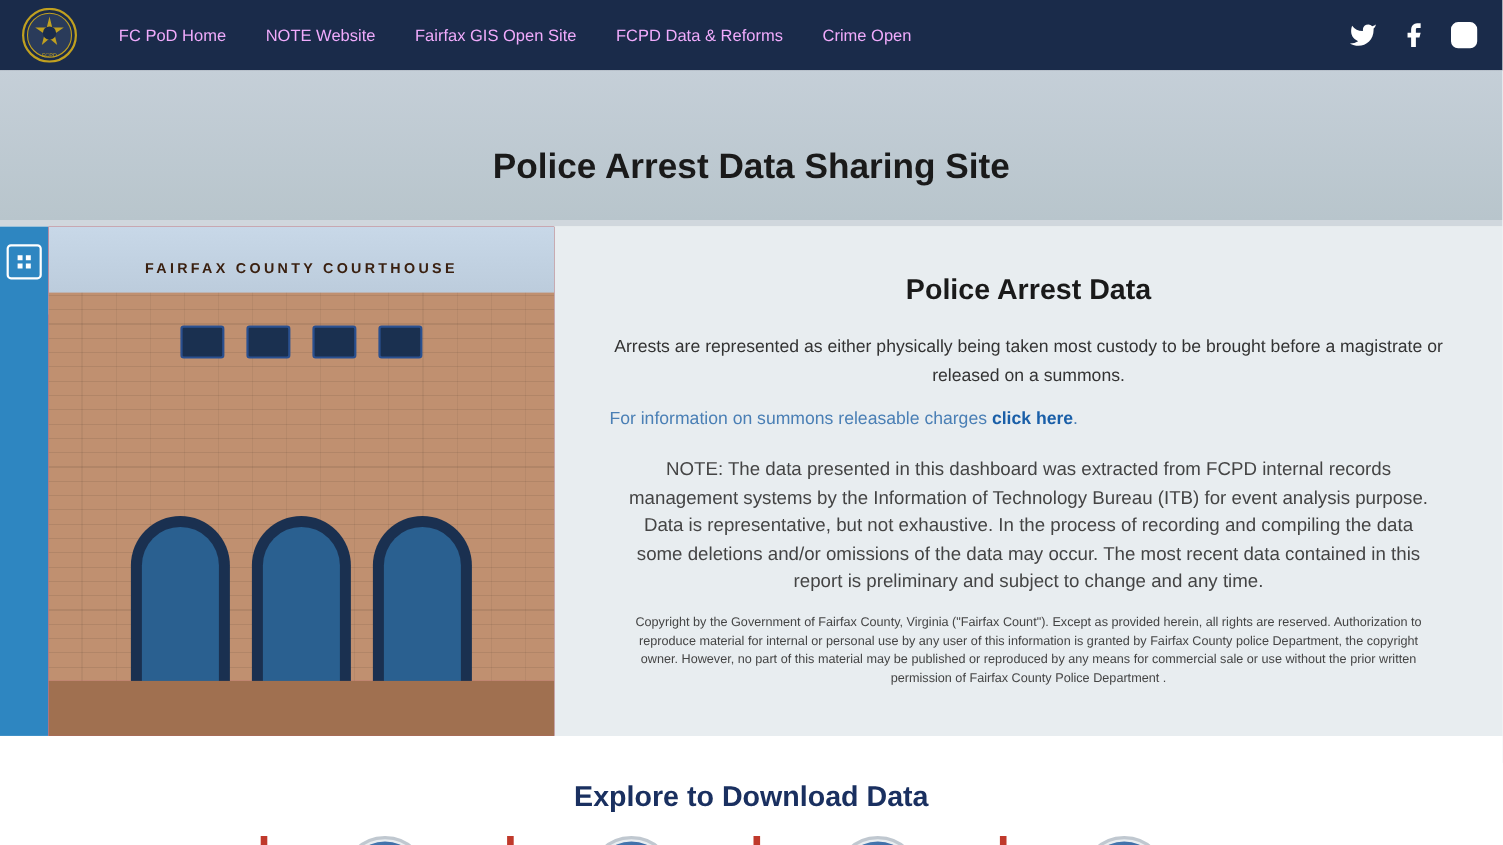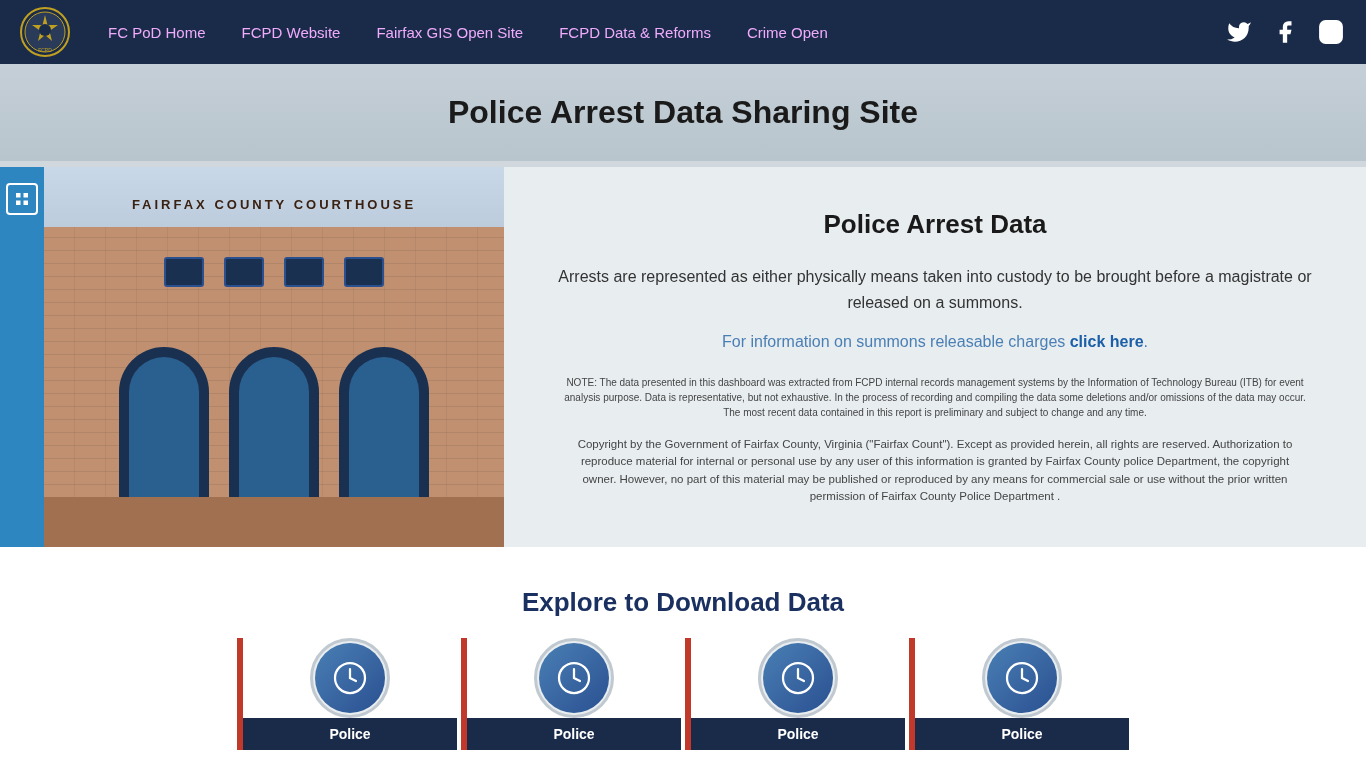--- a/index.html
+++ b/index.html
@@ -57,20 +57,21 @@
       background: #b0bec5;
       background: linear-gradient(to bottom, #c5cfd8, #b8c5cc);
       text-align: center;
       padding: 30px 20px;
     }
     .hero-title-section h1 {
       font-size: 32px;
       font-weight: bold;
       color: #1a1a1a;
       font-family: Arial, sans-serif;
+      margin-top: 39px;
     }
 
     
     .thin-divider {
       height: 6px;
       background: #d0d7dd;
     }
 
     
     .main-content {
@@ -196,34 +197,34 @@
     }
     .arrest-description {
       font-size: 16px;
       color: #333;
       text-align: center;
       line-height: 1.6;
       margin-bottom: 18px;
       font-family: Arial, sans-serif;
     }
     .summons-text {
-      text-align: center;
+      text-align: left;
       font-size: 16px;
       color: #4a7fb5;
       margin-bottom: 24px;
       font-family: Arial, sans-serif;
     }
     .summons-text a, .click-here {
       color: #1a5fa8;
       font-weight: bold;
       text-decoration: none;
       cursor: pointer;
     }
     .note-box {
-      font-size: 10px;
+      font-size: 17px;
       color: #444;
       line-height: 1.5;
       text-align: center;
       margin-bottom: 16px;
       padding: 0 10px;
       font-family: Arial, sans-serif;
     }
     .copyright-box {
       font-size: 11.5px;
       color: #444;
@@ -310,21 +311,21 @@
       <circle cx="25" cy="25" r="24" fill="#1a2b4a" stroke="#c0a020" stroke-width="2"></circle>
       <circle cx="25" cy="25" r="20" fill="#2a3b5a" stroke="#c0a020" stroke-width="1"></circle>
 
       <polygon points="25,8 27.5,18 38,18 29.5,24 32,34 25,28 18,34 20.5,24 12,18 22.5,18" fill="#c0a020"></polygon>
       <circle cx="25" cy="23" r="6" fill="#1a2b4a"></circle>
       <text x="25" y="45" text-anchor="middle" font-size="5" fill="#c0a020" font-family="Arial">FCPD</text>
     </svg>
   </div>
   <div class="nav-links">
     <a class="nav-link">FC PoD Home</a>
-    <a class="nav-link">FCPD Website</a>
+    <a class="nav-link">NOTE Website</a>
     <a class="nav-link">Fairfax GIS Open Site</a>
     <a class="nav-link">FCPD Data &amp; Reforms</a>
     <a class="nav-link">Crime Open</a>
   </div>
   <div class="nav-social">
 
     <div class="social-icon">
       <svg viewBox="0 0 24 24" width="26" height="26" fill="#fff">
         <path d="M23 3a10.9 10.9 0 01-3.14 1.53 4.48 4.48 0 00-7.86 3v1A10.66 10.66 0 013 4s-4 9 5 13a11.64 11.64 0 01-7 2c9 5 20 0 20-11.5a4.5 4.5 0 00-.08-.83A7.72 7.72 0 0023 3z"></path>
       </svg>
@@ -391,21 +392,21 @@
         <div style="width:40px;height:30px;background:#1a3050;border:2px solid #2a5090;border-radius:3px;"></div>
         <div style="width:40px;height:30px;background:#1a3050;border:2px solid #2a5090;border-radius:3px;"></div>
         <div style="width:40px;height:30px;background:#1a3050;border:2px solid #2a5090;border-radius:3px;"></div>
         <div style="width:40px;height:30px;background:#1a3050;border:2px solid #2a5090;border-radius:3px;"></div>
       </div>
     </div>
   </div>
 
   <div class="arrest-info">
     <h2>Police Arrest Data</h2>
-    <p class="arrest-description">Arrests are represented as either physically means taken into custody to be brought before a magistrate or released on a summons.</p>
+    <p class="arrest-description">Arrests are represented as either physically being taken most custody to be brought before a magistrate or released on a summons.</p>
     <p class="summons-text">
       <span>For information on summons releasable charges </span><a class="click-here">click here</a><span>.</span>
     </p>
     <p class="note-box">NOTE: The data presented in this dashboard was extracted from FCPD internal records management systems by the Information of Technology Bureau (ITB) for event analysis purpose. Data is representative, but not exhaustive.  In the process of recording and compiling the data some deletions and/or omissions of the data may occur.  The most recent data contained in this report is preliminary and subject to change and any time.</p>
     <p class="copyright-box">Copyright by the Government of Fairfax County, Virginia ("Fairfax Count").  Except as provided herein, all rights are reserved. Authorization to reproduce material for internal or personal use by any user of this information is granted by Fairfax County police Department, the copyright owner.  However, no part of this material may be published or reproduced by any means for commercial sale or use without the prior written permission of Fairfax County Police Department .</p>
   </div>
 </div>
 
 <div class="explore-section">
   <h2>Explore to Download Data</h2>

